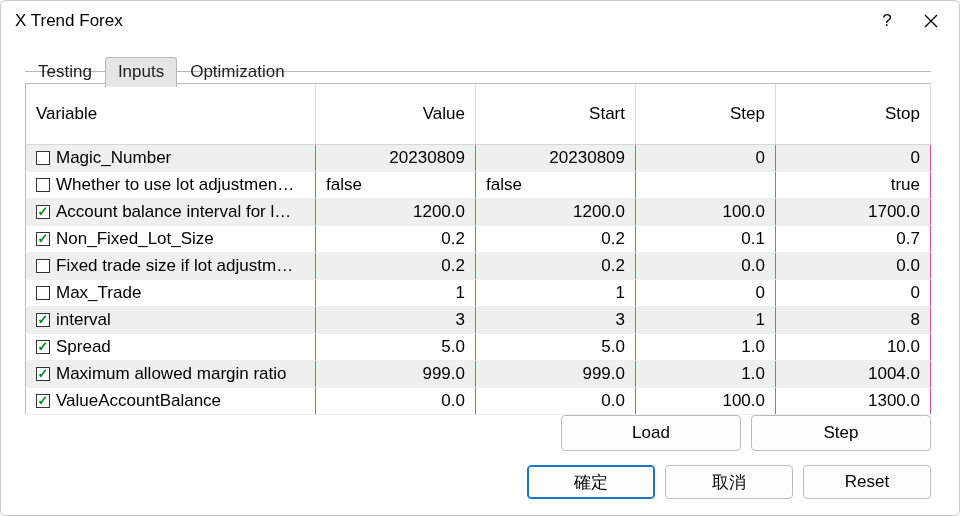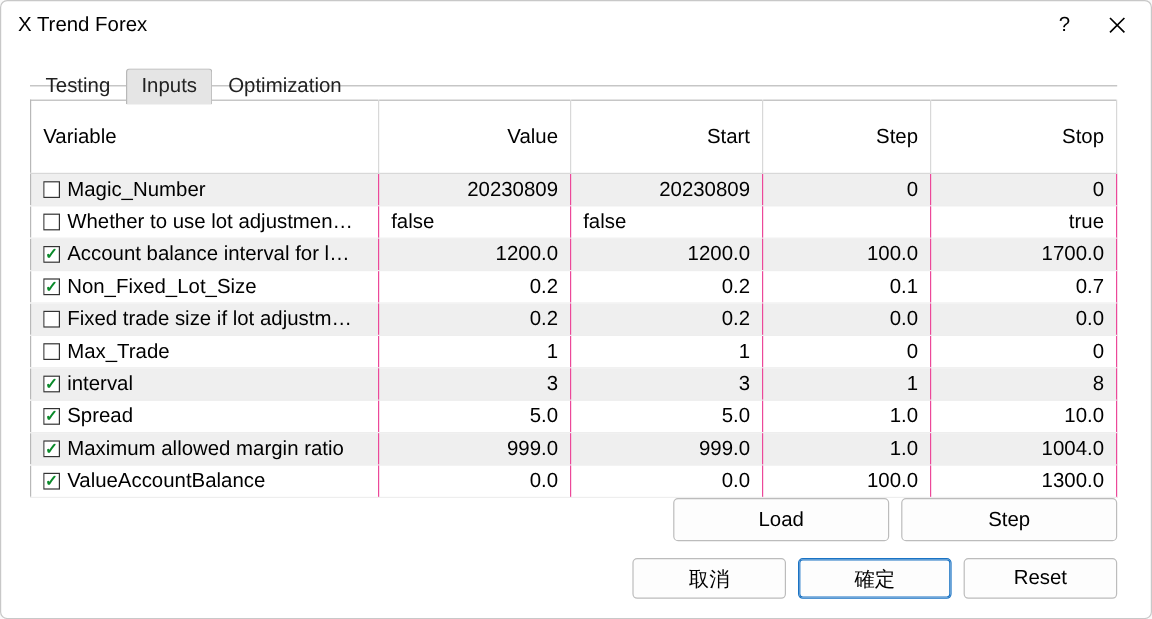--- a/index.html
+++ b/index.html
@@ -307,18 +307,18 @@
           </tbody>
       </table>
     </div>
 
     <div class="btnrow">
       <div class="btn">Load</div>
       <div class="btn">Step</div>
     </div>
 
     <div class="btnrow2">
+      <div class="btn2 primary">確定</div>
       <div class="btn2">取消</div>
-      <div class="btn2 primary">確定</div>
       <div class="btn2">Reset</div>
     </div>
   </div>
 </div>
 
 </body></html>

